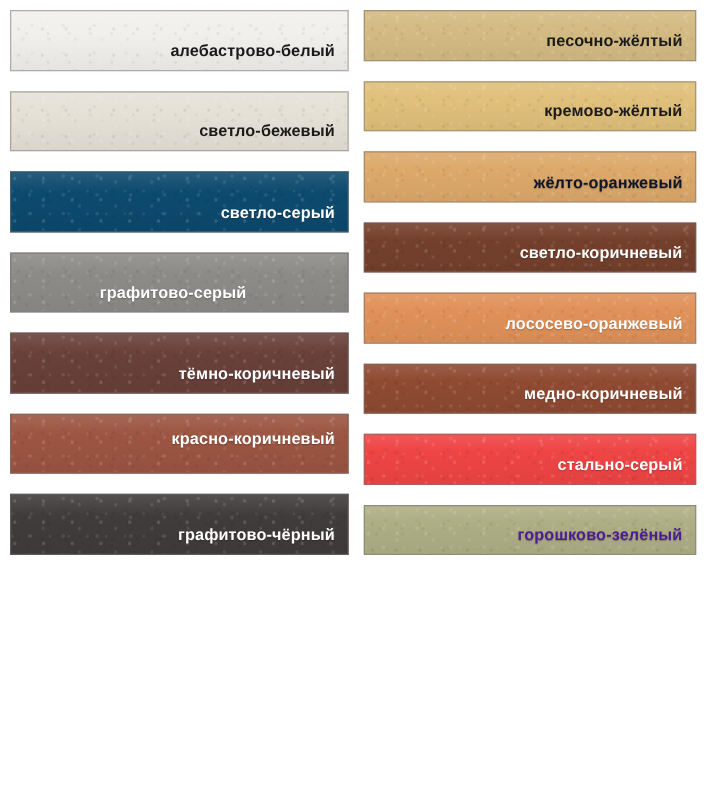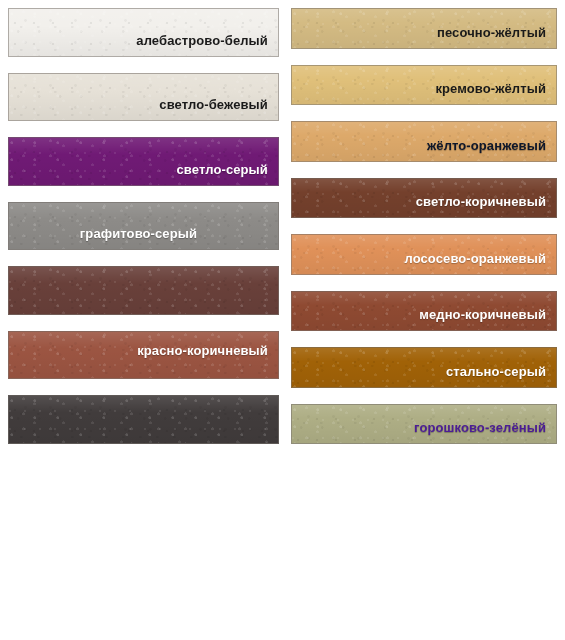--- a/index.html
+++ b/index.html
@@ -97,42 +97,44 @@
       <div class="swatch" style="background-color: rgb(242, 240, 236);">
         <span class="shade"></span>
         <span class="texture"></span>
         <span class="swatch-label dark" style="color: rgb(26, 26, 26);">алебастрово-белый</span>
       </div>
       <div class="swatch" style="background-color: rgb(230, 225, 215);">
         <span class="shade"></span>
         <span class="texture"></span>
         <span class="swatch-label dark" style="color: rgb(26, 26, 26);">светло-бежевый</span>
       </div>
-      <div class="swatch" style="background-color: #701a75; text-align: center;">
+      <div class="swatch" style="background-color: #0c4a6e; text-align: center;">
         <span class="shade"></span>
         <span class="texture"></span>
         <span class="swatch-label light" style="color: rgb(255, 255, 255);">светло-серый</span>
       </div>
       <div class="swatch" style="background-color: rgb(141, 139, 136); justify-content: center;">
         <span class="shade"></span>
         <span class="texture"></span>
         <span class="swatch-label light" style="color: rgb(255, 255, 255);">графитово-серый</span>
       </div>
       <div class="swatch" style="background-color: rgb(105, 64, 58);">
         <span class="shade"></span>
         <span class="texture"></span>
+        <span class="swatch-label light" style="color: rgb(255, 255, 255);">тёмно-коричневый</span>
       </div>
       <div class="swatch" style="background-color: rgb(156, 85, 66); align-items: center;">
         <span class="shade"></span>
         <span class="texture"></span>
         <span class="swatch-label light" style="color: rgb(255, 255, 255);">красно-коричневый</span>
       </div>
       <div class="swatch" style="background-color: rgb(65, 60, 60);">
         <span class="shade"></span>
         <span class="texture"></span>
+        <span class="swatch-label light" style="color: rgb(255, 255, 255);">графитово-чёрный</span>
       </div>
     </div>
     <div class="column right">
       <div class="swatch" style="background-color: rgb(212, 187, 131); justify-content: flex-end;">
         <span class="shade"></span>
         <span class="texture"></span>
         <span class="swatch-label dark" style="color: rgb(26, 26, 26);">песочно-жёлтый</span>
       </div>
       <div class="swatch" style="background-color: rgb(224, 192, 122);">
         <span class="shade"></span>
@@ -152,21 +154,21 @@
       <div class="swatch" style="background-color: rgb(224, 145, 89);">
         <span class="shade"></span>
         <span class="texture"></span>
         <span class="swatch-label light" style="color: rgb(255, 255, 255);">лососево-оранжевый</span>
       </div>
       <div class="swatch" style="background-color: rgb(143, 74, 50);">
         <span class="shade"></span>
         <span class="texture"></span>
         <span class="swatch-label light" style="color: rgb(255, 255, 255);">медно-коричневый</span>
       </div>
-      <div class="swatch" style="background-color: #a16207; align-items: flex-end;">
+      <div class="swatch" style="background-color: #ef4444; align-items: flex-end;">
         <span class="shade"></span>
         <span class="texture"></span>
         <span class="swatch-label light" style="color: rgb(255, 255, 255);">стально-серый</span>
       </div>
       <div class="swatch" style="background-color: rgb(174, 174, 133);">
         <span class="shade"></span>
         <span class="texture"></span>
         <span class="swatch-label light" style="color: #4c1d95;">горошково-зелёный</span>
       </div>
     </div>

